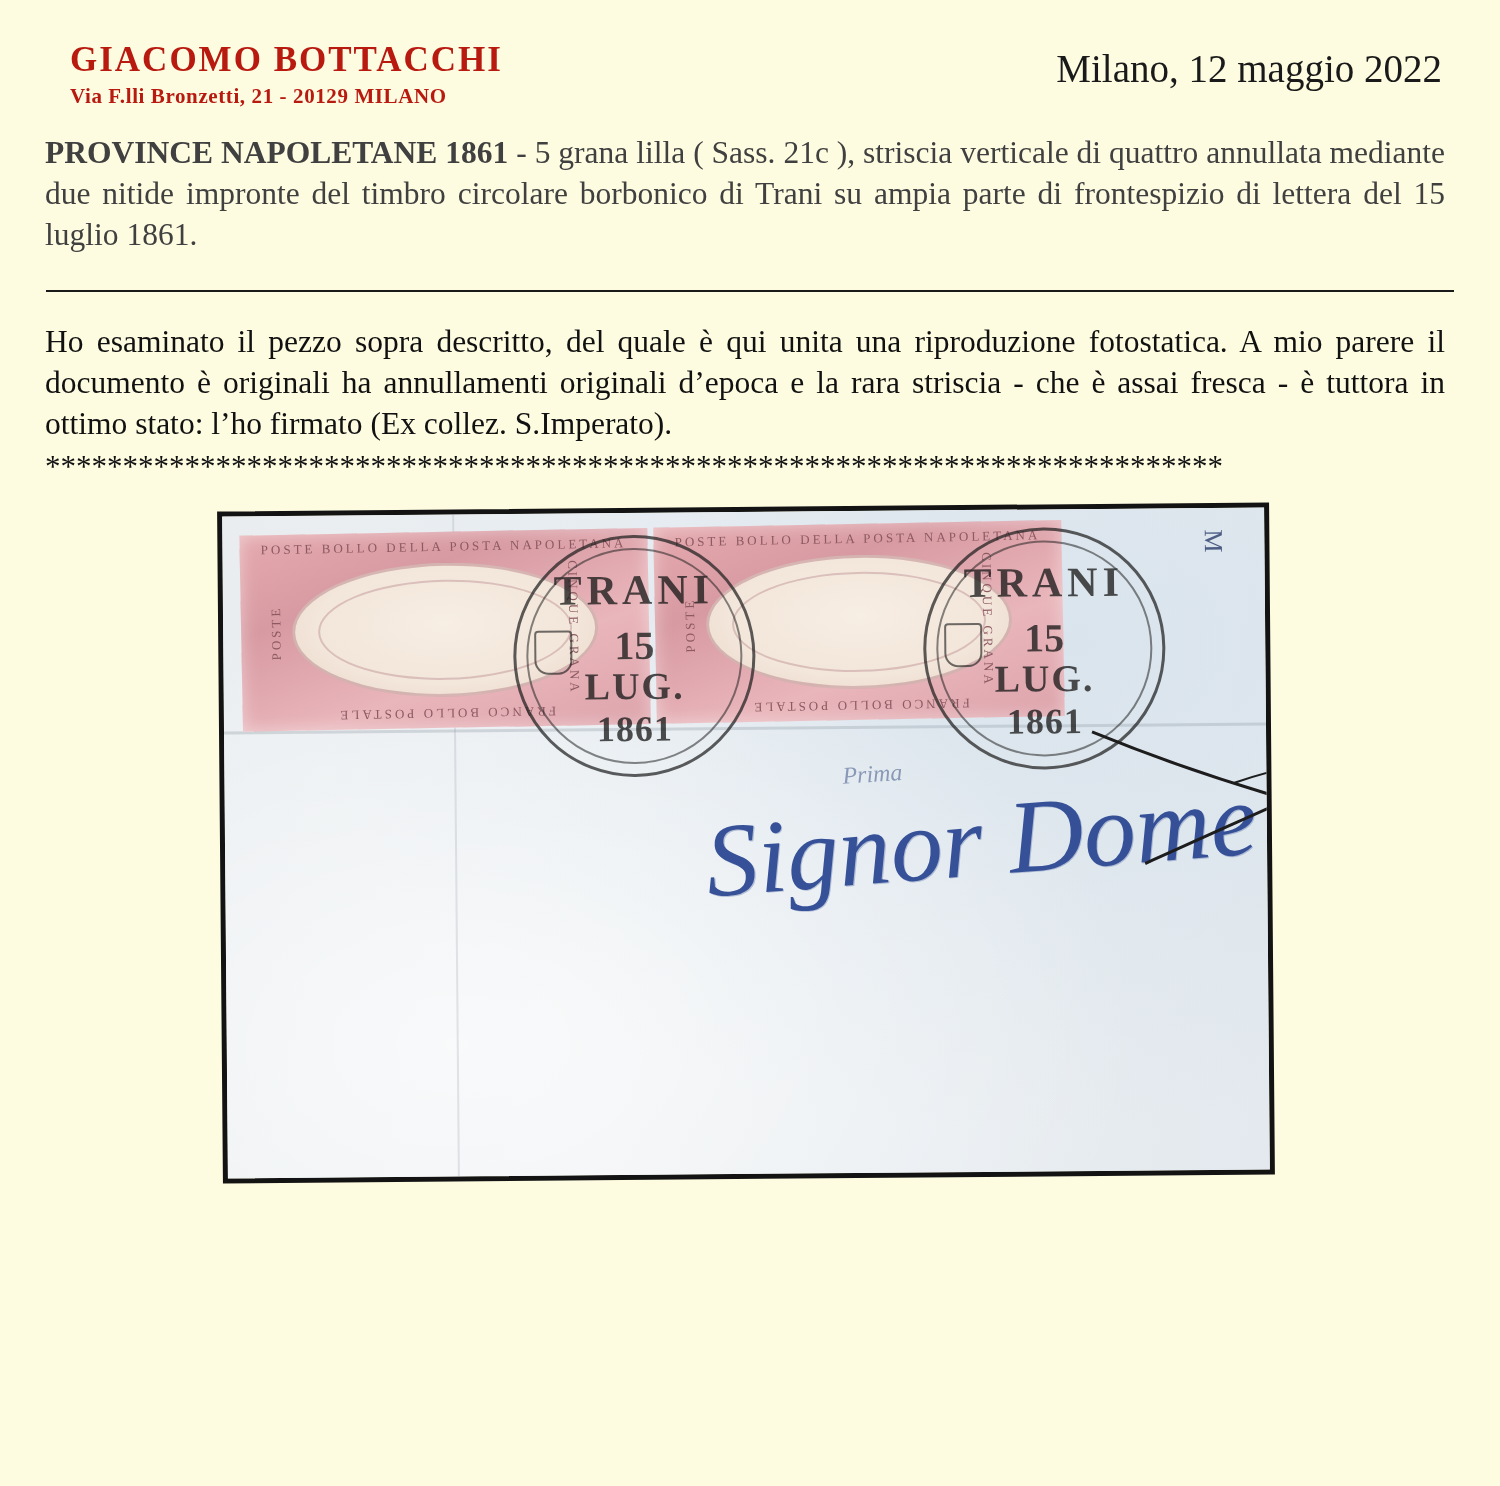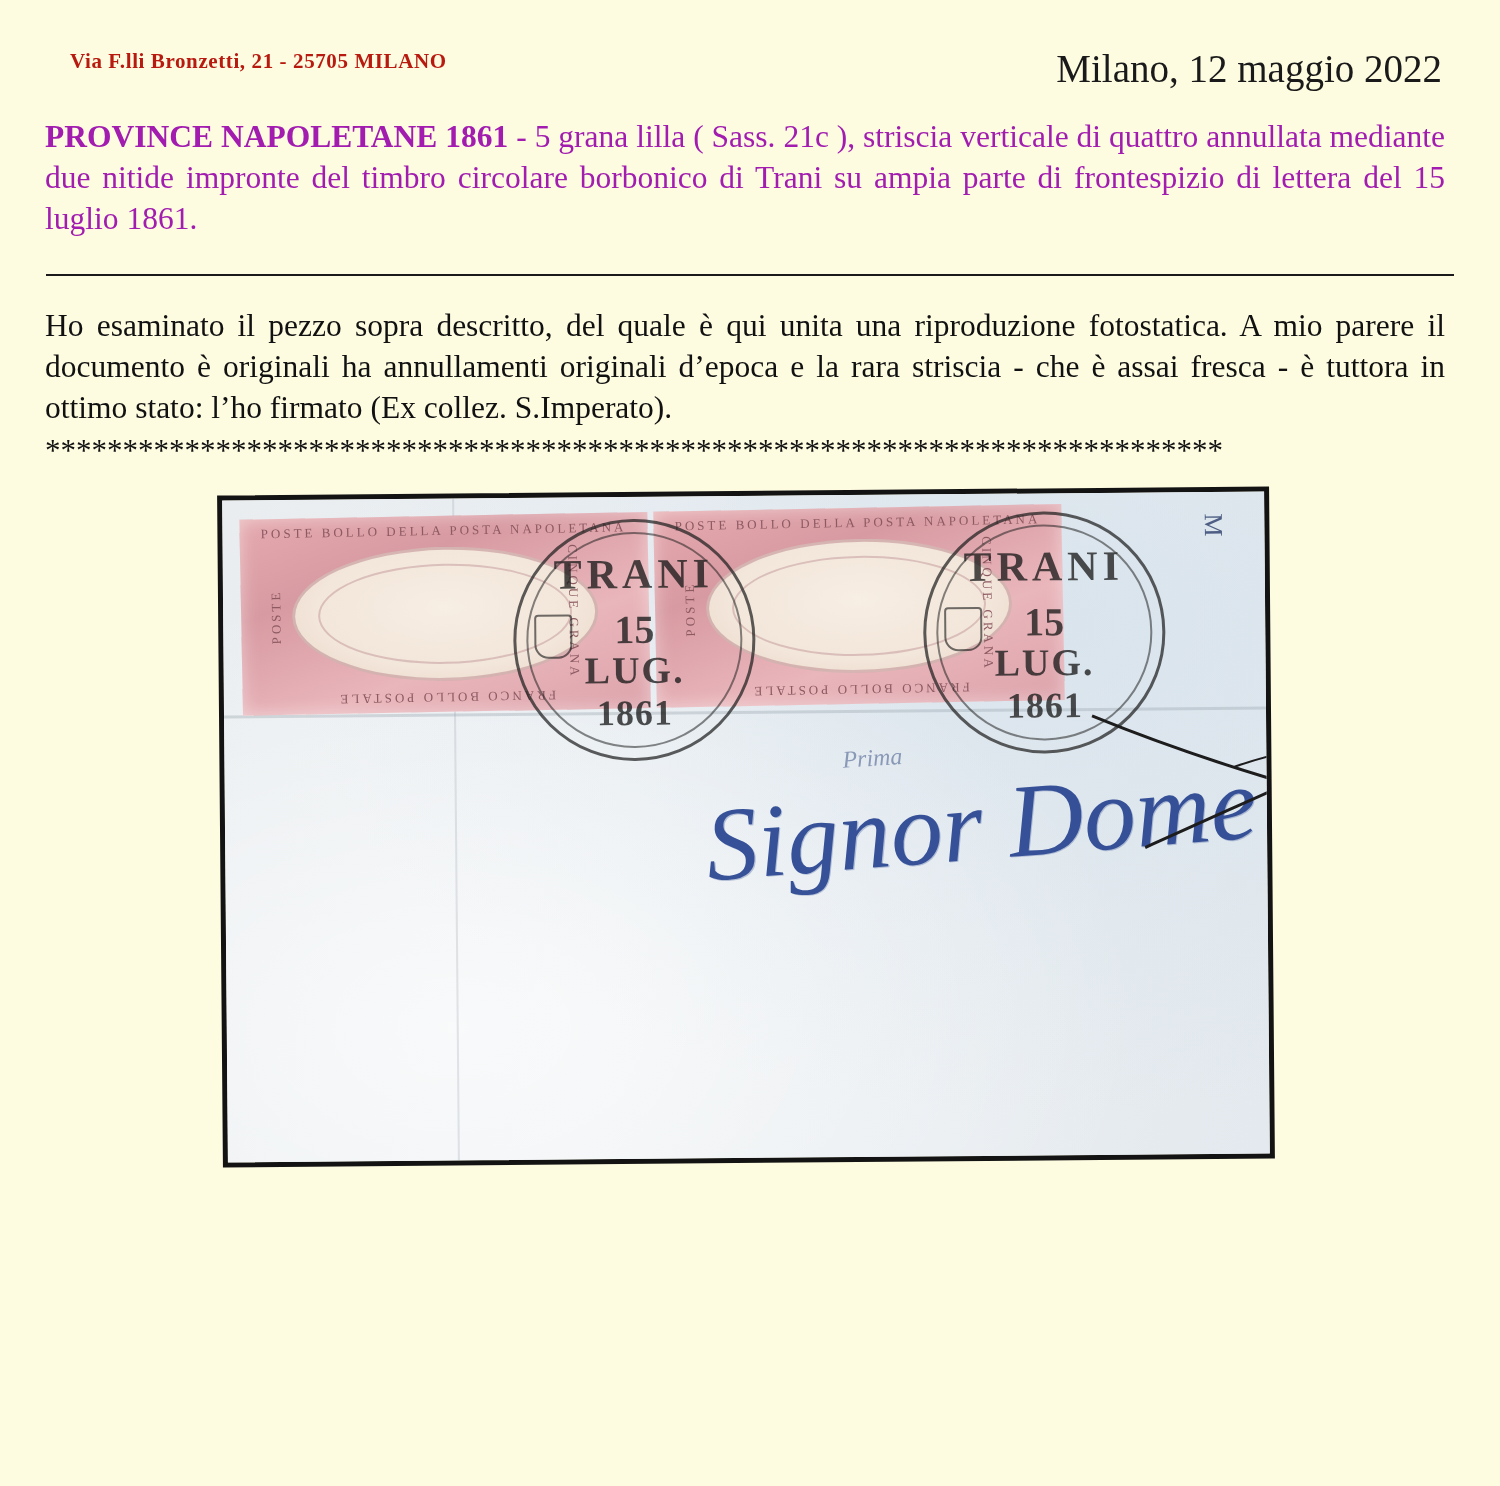--- a/index.html
+++ b/index.html
@@ -54,21 +54,21 @@
     font-size: 39px;
     color: #1a1a1a;
     white-space: nowrap;
     padding-top: 4px;
   }
   
   .description {
     margin: 26px 55px 0 45px;
     font-size: 31.5px;
     line-height: 1.30;
-    color: #a21caf;
+    color: #404040;
     text-align: justify;
   }
   .description b {
     font-weight: bold;
   }
   .divider {
     margin: 34px 46px 0 46px;
     border-top: 2px solid #1a1a1a;
   }
   .statement {
@@ -287,21 +287,22 @@
     transform: rotate(90deg);
   }
 </style>
 </head>
 <body>
 
 <div class="certificate">
 
   <div class="header">
     <div class="expert-block">
-      <div class="expert-address">Via F.lli Bronzetti, 21 - 25705 MILANO</div>
+      <div class="expert-name">GIACOMO  BOTTACCHI</div>
+      <div class="expert-address">Via F.lli Bronzetti, 21 - 20129 MILANO</div>
     </div>
     <div class="place-date">Milano, 12 maggio 2022</div>
   </div>
 
   <div class="description">
     <b>PROVINCE NAPOLETANE 1861</b><span> - </span><span>5 grana lilla ( Sass. 21c ), striscia verticale di quattro annullata mediante due nitide impronte del timbro circolare borbonico di Trani su ampia parte di frontespizio di lettera del 15 luglio 1861.</span>
   </div>
 
   <div class="divider"></div>
 

